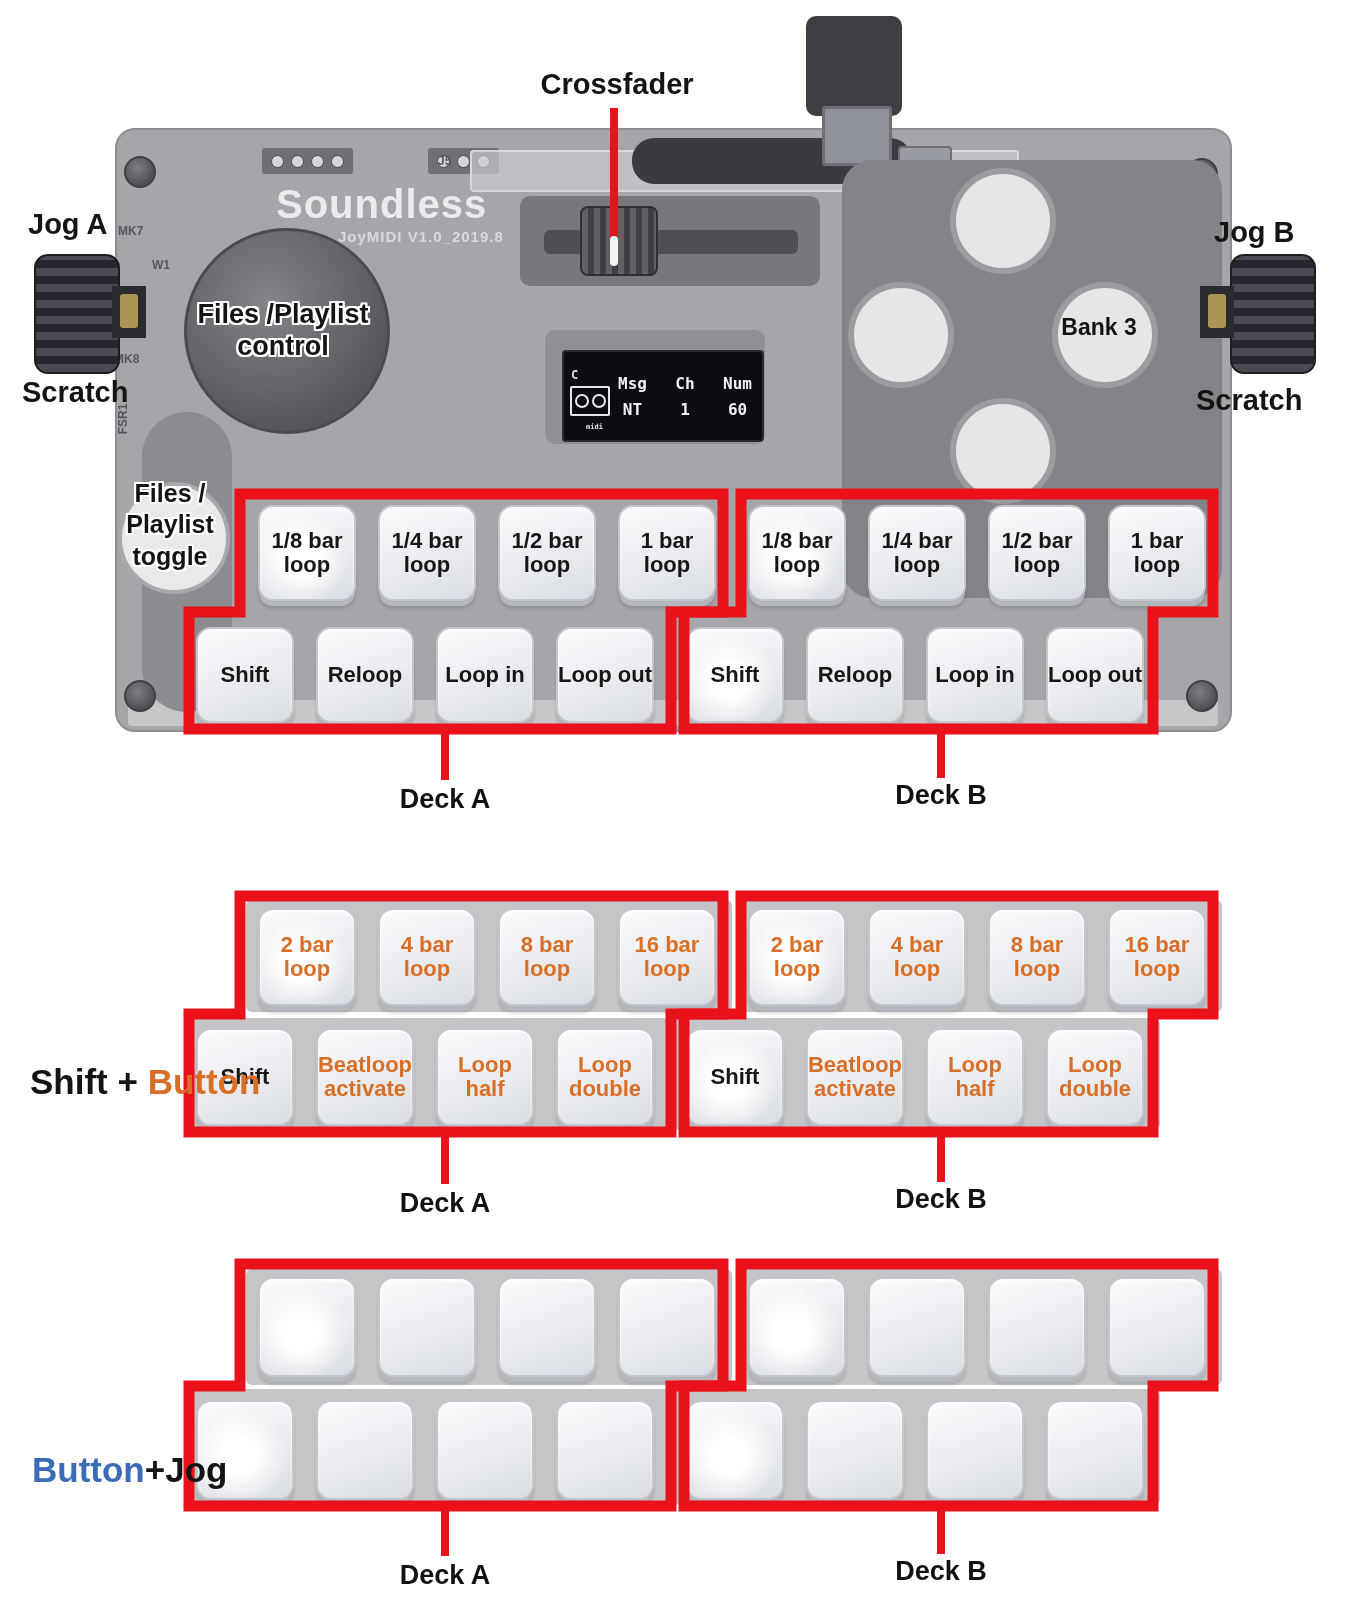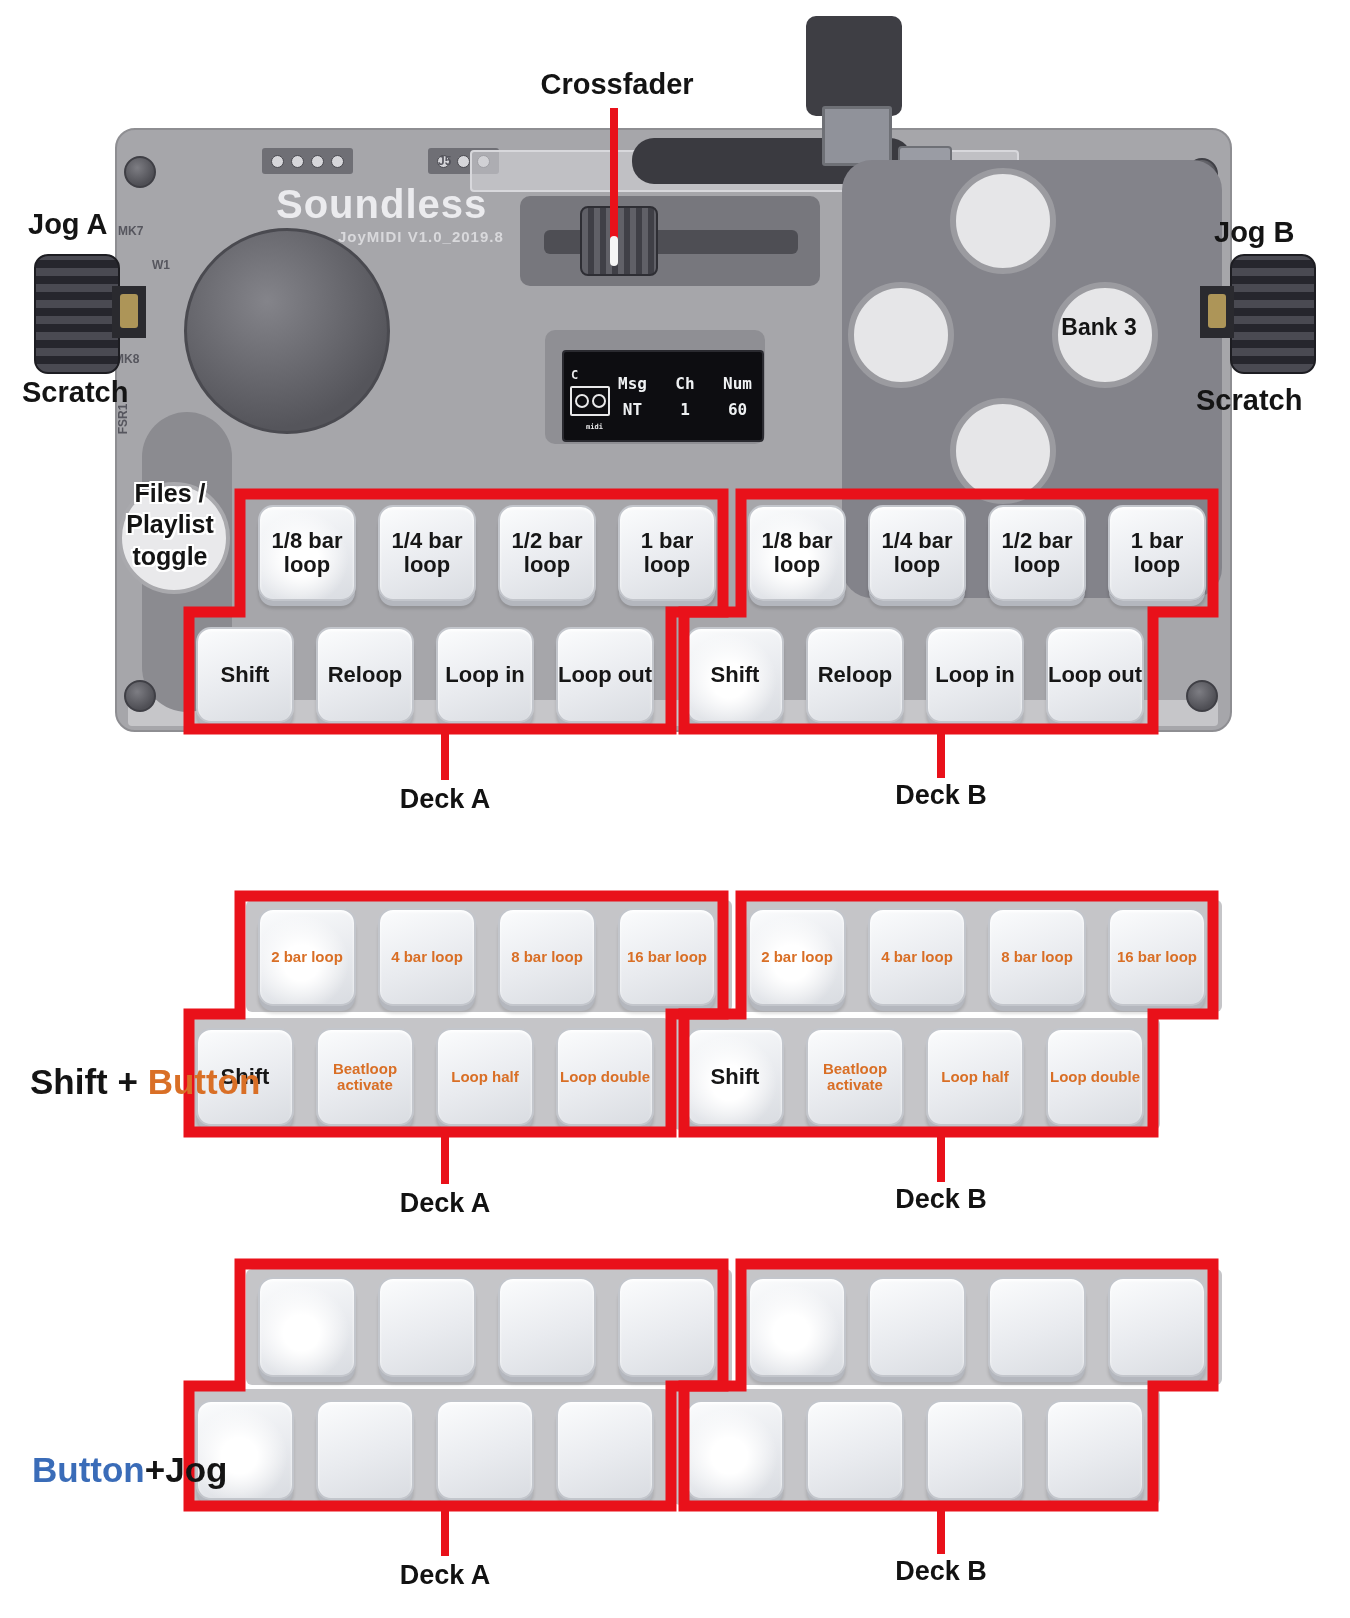--- a/index.html
+++ b/index.html
@@ -54,21 +54,21 @@
 
   
   .key{position:absolute;width:98px;height:96px;border:2px solid #c3c6cc;border-radius:15px;
     background:linear-gradient(160deg,#fbfcfd 0%,#e9ebef 55%,#d9dce1 100%);
     box-shadow:0 6px 0 -1px #b4b7be,0 8px 3px rgba(0,0,0,.12),inset 0 2px 3px #ffffff;
     display:flex;align-items:center;justify-content:center;text-align:center;
     font-weight:bold;font-size:22px;line-height:1.08;color:var(--keytext,#161616);padding:2px;box-sizing:border-box;}
   .key.s2{height:98px;}
   .key.s3{height:100px;}
   .key.nw{white-space:nowrap;font-size:22px;}
-  .key.org{color:var(--orange,#d96f26);font-size:15px;}
+  .key.org{color:var(--orange,#d96f26);font-size:22px;}
   .key.lit{background:radial-gradient(circle at 44% 56%,#ffffff 0%,#ffffff 24%,rgba(255,255,255,0) 64%),
     linear-gradient(160deg,#fbfcfd 0%,#e9ebef 55%,#d9dce1 100%);}
   .pad-bg{position:absolute;background:rgba(158,158,163,.6);border-radius:6px;}
 
   
   .ann{position:absolute;font-weight:bold;color:#141414;font-size:29px;white-space:nowrap;}
   .ann.ctr{transform:translateX(-50%);text-align:center;}
   .outlined{white-space:normal;text-shadow:-2px -2px 0 #fff,2px -2px 0 #fff,-2px 2px 0 #fff,2px 2px 0 #fff,0 -2px 0 #fff,0 2px 0 #fff,-2px 0 0 #fff,2px 0 0 #fff;}
   .deck-label{position:absolute;transform:translateX(-50%);font-weight:bold;font-size:27px;color:#121212;}
   .legend{font-size:35px;}
@@ -254,20 +254,24 @@
     <path class="conn" d="M941,1506 V1554"></path>
   </svg>
 
   <div class="ann ctr" style="left:617px;top:68px;text-align:center;">Crossfader</div>
   <div class="ann" style="left:28px;top:208px;">Jog A</div>
   <div class="ann" style="left:22px;top:376px;">Scratch</div>
   <div class="ann" style="left:1214px;top:216px;">Jog B</div>
   <div class="ann" style="left:1196px;top:384px;">Scratch</div>
   <div class="ann ctr" style="left:1099px;top:314px;font-size:23px;">Bank 3</div>
 
+  <div class="ann ctr outlined" style="left:283px;top:298px;font-size:27px;line-height:1.2;">
+    <div>Files /Playlist</div>
+    <div>control</div>
+  </div>
 
   <div class="ann ctr outlined" style="left:170px;top:478px;font-size:25px;line-height:1.25;">
     <div>Files /</div>
     <div>Playlist</div>
     <div>toggle</div>
   </div>
 
   <div class="deck-label" style="left:445px;top:784px;">Deck A</div>
   <div class="deck-label" style="left:941px;top:780px;">Deck B</div>
   <div class="deck-label" style="left:445px;top:1188px;">Deck A</div>

